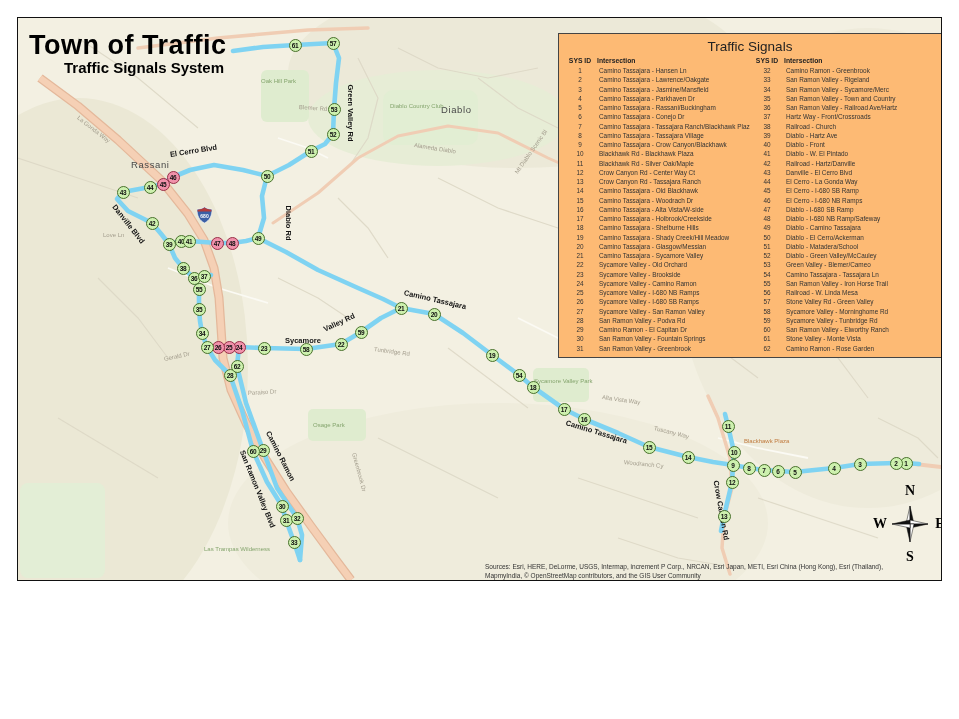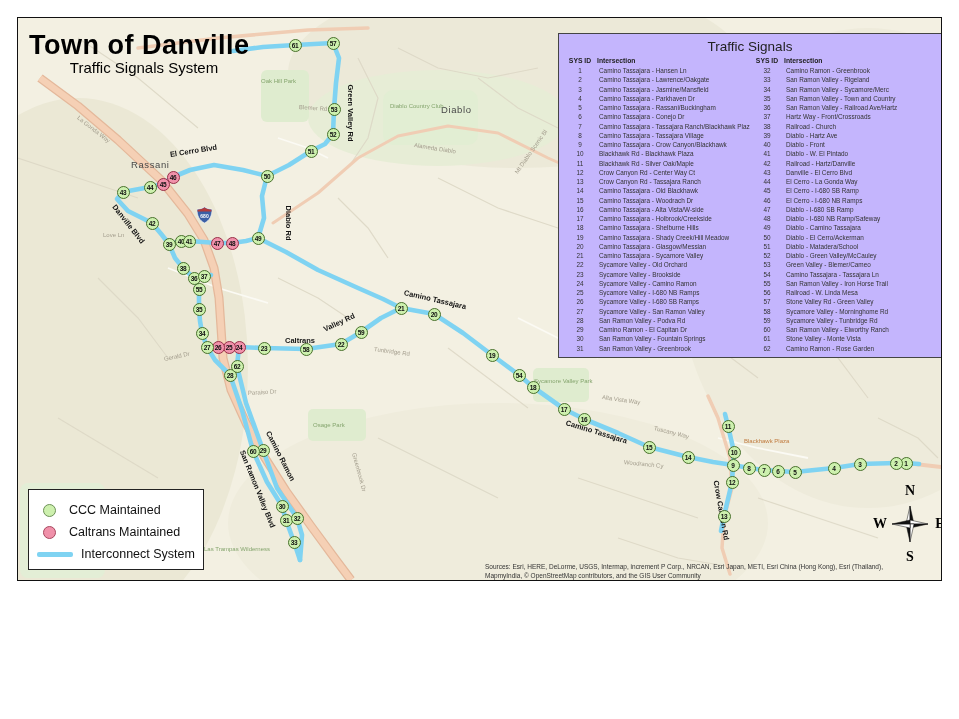--- a/index.html
+++ b/index.html
@@ -2,23 +2,23 @@
 <html><head>
 <meta charset="utf-8">
 <style>
   html,body{margin:0;padding:0;background:#fff;}
   body{width:959px;height:719px;position:relative;font-family:"Liberation Sans",sans-serif;overflow:hidden;}
   .map-frame{position:absolute;left:17px;top:17px;width:923px;height:562px;border:1.5px solid #111;background:#f3f0e2;overflow:hidden;}
   .map-frame svg.basemap{position:absolute;left:0;top:0;}
   
   .title-block{position:absolute;left:11px;top:13px;z-index:30;}
   .title-main{font-size:27px;font-weight:bold;color:#000;letter-spacing:.5px;line-height:28px;}
-  .title-sub{font-size:15px;font-weight:normal;color:#000;width:230px;text-align:center;line-height:17px;}
-  
-  .signals-panel{position:absolute;left:540px;top:15px;width:384px;height:325px;background:#c4b5fd;border:1.2px solid #444;z-index:40;box-sizing:border-box;padding:3px 4px 12px 4px;}
+  .title-sub{font-size:15px;font-weight:bold;color:#000;width:230px;text-align:center;line-height:17px;}
+  
+  .signals-panel{position:absolute;left:540px;top:15px;width:384px;height:325px;background:#fdba74;border:1.2px solid #444;z-index:40;box-sizing:border-box;padding:3px 4px 12px 4px;}
   .signals-title{text-align:center;font-size:13.5px;color:#222;margin:2px 0 3px 0;}
   .signals-cols{display:flex;}
   .signals-col{width:50%;}
   table.sig{border-collapse:collapse;width:100%;table-layout:fixed;}
   table.sig th{font-size:6.8px;font-weight:bold;color:#222;text-align:left;padding:0 0 2px 0;white-space:nowrap;}
   table.sig th.sid{width:34px;text-align:center;}
   table.sig td{font-size:6.4px;color:#333;padding:0;height:9.25px;white-space:nowrap;overflow:hidden;}
   table.sig td.sid{text-align:center;}
   table.sig td.sname{padding-left:2px;}
   
@@ -135,21 +135,21 @@
     <div class="num">680</div>
   </div>
 
   <div id="label-layer">
       <span class="mlabel town" style="left: 113px; top: 141px;">Rassani</span>
       <span class="mlabel town" style="left: 423px; top: 86px;">Diablo</span>
       <span class="mlabel road" style="left: 152px; top: 132px; transform: rotate(-9deg);">El Cerro Blvd</span>
       <span class="mlabel road" style="left: 96px; top: 183px; transform: rotate(52deg);">Danville Blvd</span>
       <span class="mlabel road" style="left: 270px; top: 183px; transform: rotate(90deg);">Diablo Rd</span>
       <span class="mlabel road" style="left: 332px; top: 62px; transform: rotate(90deg);">Green Valley Rd</span>
-      <span class="mlabel road" style="left: 267px; top: 318px;">Caltrans</span>
+      <span class="mlabel road" style="left: 267px; top: 318px;">Sycamore</span>
       <span class="mlabel road" style="left: 306px; top: 307px; transform: rotate(-25deg);">Valley Rd</span>
       <span class="mlabel road" style="left: 386px; top: 270px; transform: rotate(13deg);">Camino Tassajara</span>
       <span class="mlabel road" style="left: 548px; top: 400px; transform: rotate(17deg);">Camino Tassajara</span>
       <span class="mlabel road" style="left: 224px; top: 428px; transform: rotate(68deg);">San Ramon Valley Blvd</span>
       <span class="mlabel road" style="left: 250px; top: 409px; transform: rotate(63deg);">Camino Ramon</span>
       <span class="mlabel road" style="left: 698px; top: 458px; transform: rotate(80deg);">Crow Canyon Rd</span>
       <span class="mlabel roadlt" style="left: 60px; top: 96px; transform: rotate(38deg);">La Gonda Way</span>
       <span class="mlabel roadlt" style="left: 281px; top: 86px; transform: rotate(4deg);">Blemer Rd</span>
       <span class="mlabel roadlt" style="left: 396px; top: 124px; transform: rotate(9deg);">Alameda Diablo</span>
       <span class="mlabel roadlt" style="left: 498px; top: 152px; transform: rotate(-55deg);">Mt Diablo Scenic Bl</span>
@@ -226,21 +226,21 @@
       <div class="marker green" style="left: 174.5px; top: 264.5px;">55</div>
       <div class="marker green" style="left: 308.5px; top: 18.5px;">57</div>
       <div class="marker green" style="left: 281.5px; top: 324.5px;">58</div>
       <div class="marker green" style="left: 336.5px; top: 307.5px;">59</div>
       <div class="marker green" style="left: 228.5px; top: 426.5px;">60</div>
       <div class="marker green" style="left: 270.5px; top: 20.5px;">61</div>
       <div class="marker green" style="left: 212.5px; top: 341.5px;">62</div>
     </div>
 
   <div class="title-block">
-    <div class="title-main">Town of Danville</div>
+    <div class="title-main">Town of Traffic</div>
     <div class="title-sub">Traffic Signals System</div>
   </div>
 
   <div class="signals-panel">
     <div class="signals-title">Traffic Signals</div>
     <div class="signals-cols">
       <div class="signals-col">
         <table class="sig">
           <thead>
               <tr>
@@ -508,34 +508,20 @@
               <tr>
                 <td class="sid">62</td>
                 <td class="sname">Camino Ramon - Rose Garden</td>
               </tr>
             </tbody>
         </table>
       </div>
     </div>
   </div>
 
-  <div class="legend">
-    <div class="legend-row">
-      <span class="legend-dot dot-ccc"></span>
-      <span class="legend-label">CCC Maintained</span>
-    </div>
-    <div class="legend-row">
-      <span class="legend-dot dot-caltrans"></span>
-      <span class="legend-label">Caltrans Maintained</span>
-    </div>
-    <div class="legend-row line-row">
-      <span class="legend-line"></span>
-      <span class="legend-label">Interconnect System</span>
-    </div>
-  </div>
 
   <div class="compass">
     <span class="dir" style="left:36px;top:8px;">N</span>
     <span class="dir" style="left:36px;top:74px;">S</span>
     <span class="dir" style="left:6px;top:41px;">W</span>
     <span class="dir" style="left:66px;top:41px;">E</span>
     <svg width="44" height="48" viewBox="-22 -24 44 48">
       <g stroke="#111" stroke-width="0.5">
         <polygon points="0,-18 -4,0 0,0" fill="#fff"></polygon>
           <polygon points="0,-18 4,0 0,0" fill="#111"></polygon>

